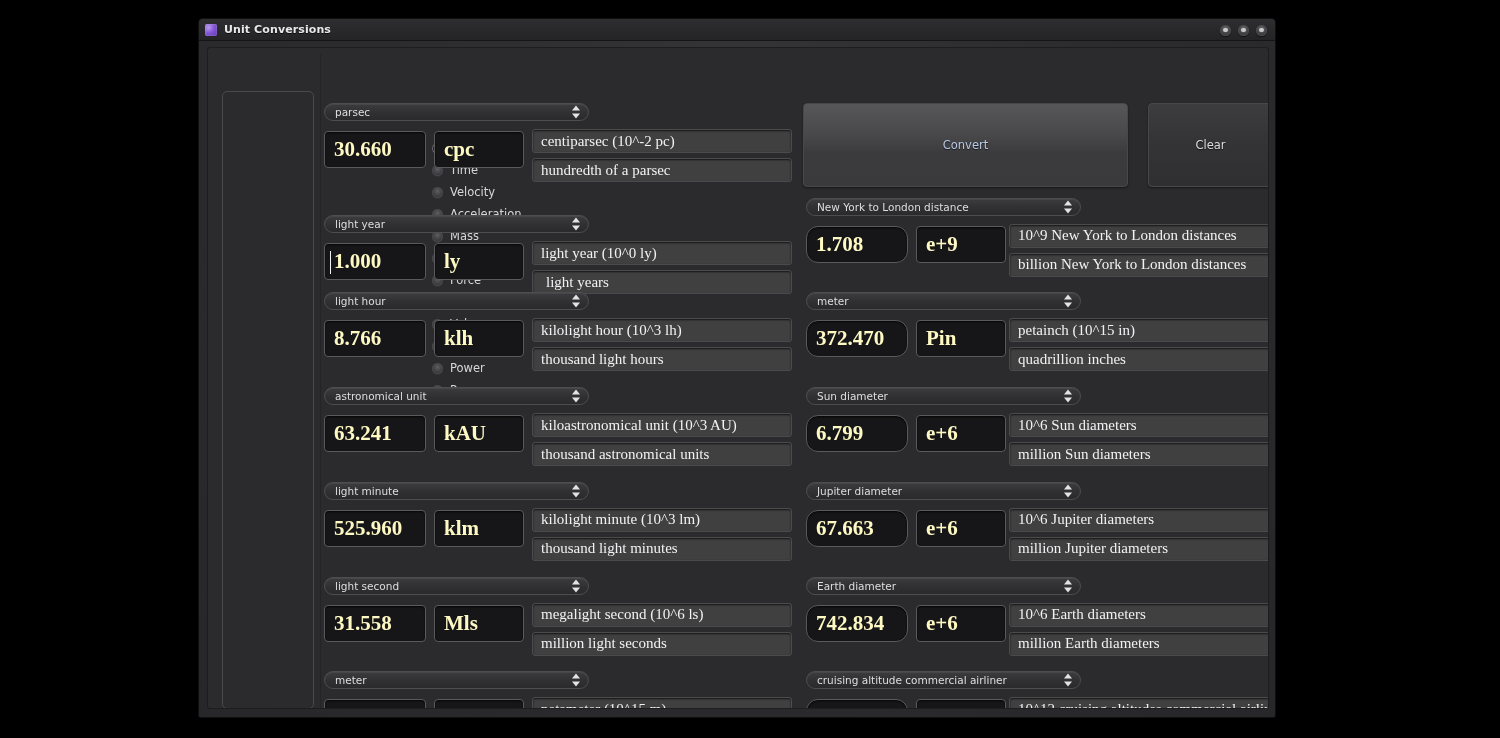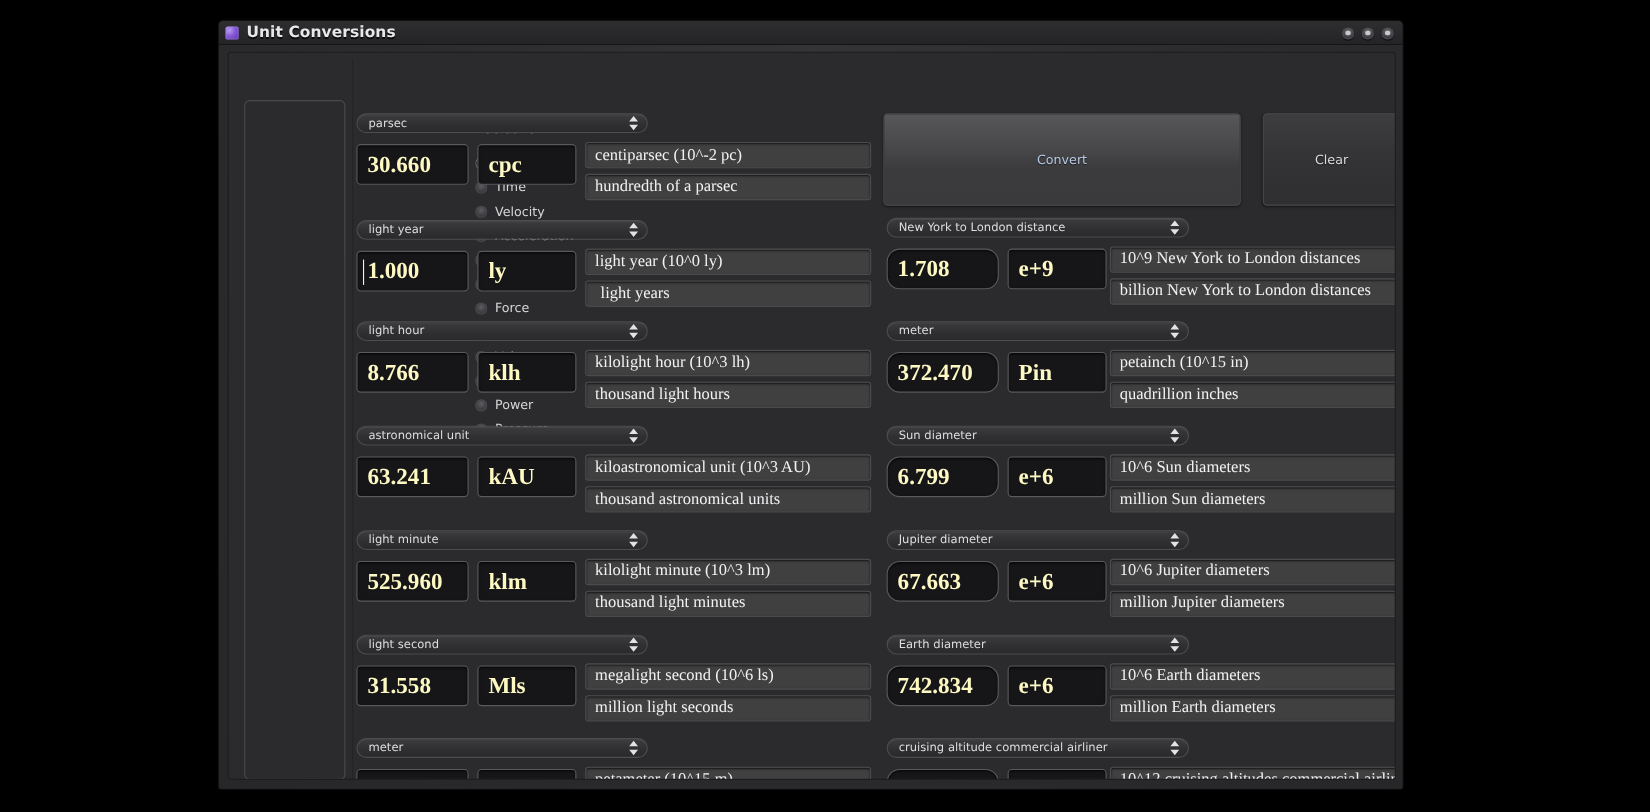--- a/index.html
+++ b/index.html
@@ -31,21 +31,21 @@
   .app-icon {
     width: 12px; height: 12px;
     margin-left: 6px; margin-right: 7px;
     border-radius: 2px;
     background:
       radial-gradient(circle at 30% 30%, #b99cf0 0%, #8457d8 45%, #5b2fae 100%);
     box-shadow: inset 0 0 2px rgba(255,255,255,.45);
     flex: 0 0 auto;
   }
   .title-text {
-    font-size: 14px; font-weight: bold; color: #e8e8ea;
+    font-size: 11px; font-weight: bold; color: #e8e8ea;
     letter-spacing: .1px;
     text-shadow: 0 1px 0 rgba(0,0,0,.7);
   }
   .win-buttons {
     position: absolute; right: 8px; top: 0; height: 22px;
     display: flex; align-items: center; gap: 7px;
   }
   .win-btn {
     width: 11px; height: 11px; border-radius: 50%;
     background: radial-gradient(circle at 50% 35%, #6e6e72 0%, #3c3c40 60%, #2a2a2d 100%);
@@ -347,21 +347,21 @@
               <div class="unit-box">
                 <span>cpc</span>
               </div>
               <div class="desc-box">
                 <span>centiparsec  (10^-2 pc)</span>
               </div>
               <div class="name-box">
                 <span>hundredth of a parsec</span>
               </div>
             </div>
-            <div class="conv-row" style="top: 146px;">
+            <div class="conv-row" style="top: 161px;">
               <div class="combo">
                 <span>light year</span>
                 <span class="spinner">
                   <i class="up"></i>
                   <i class="down"></i>
                 </span>
               </div>
               <div class="val-box focused">
                 <span>1.000</span>
               </div>

